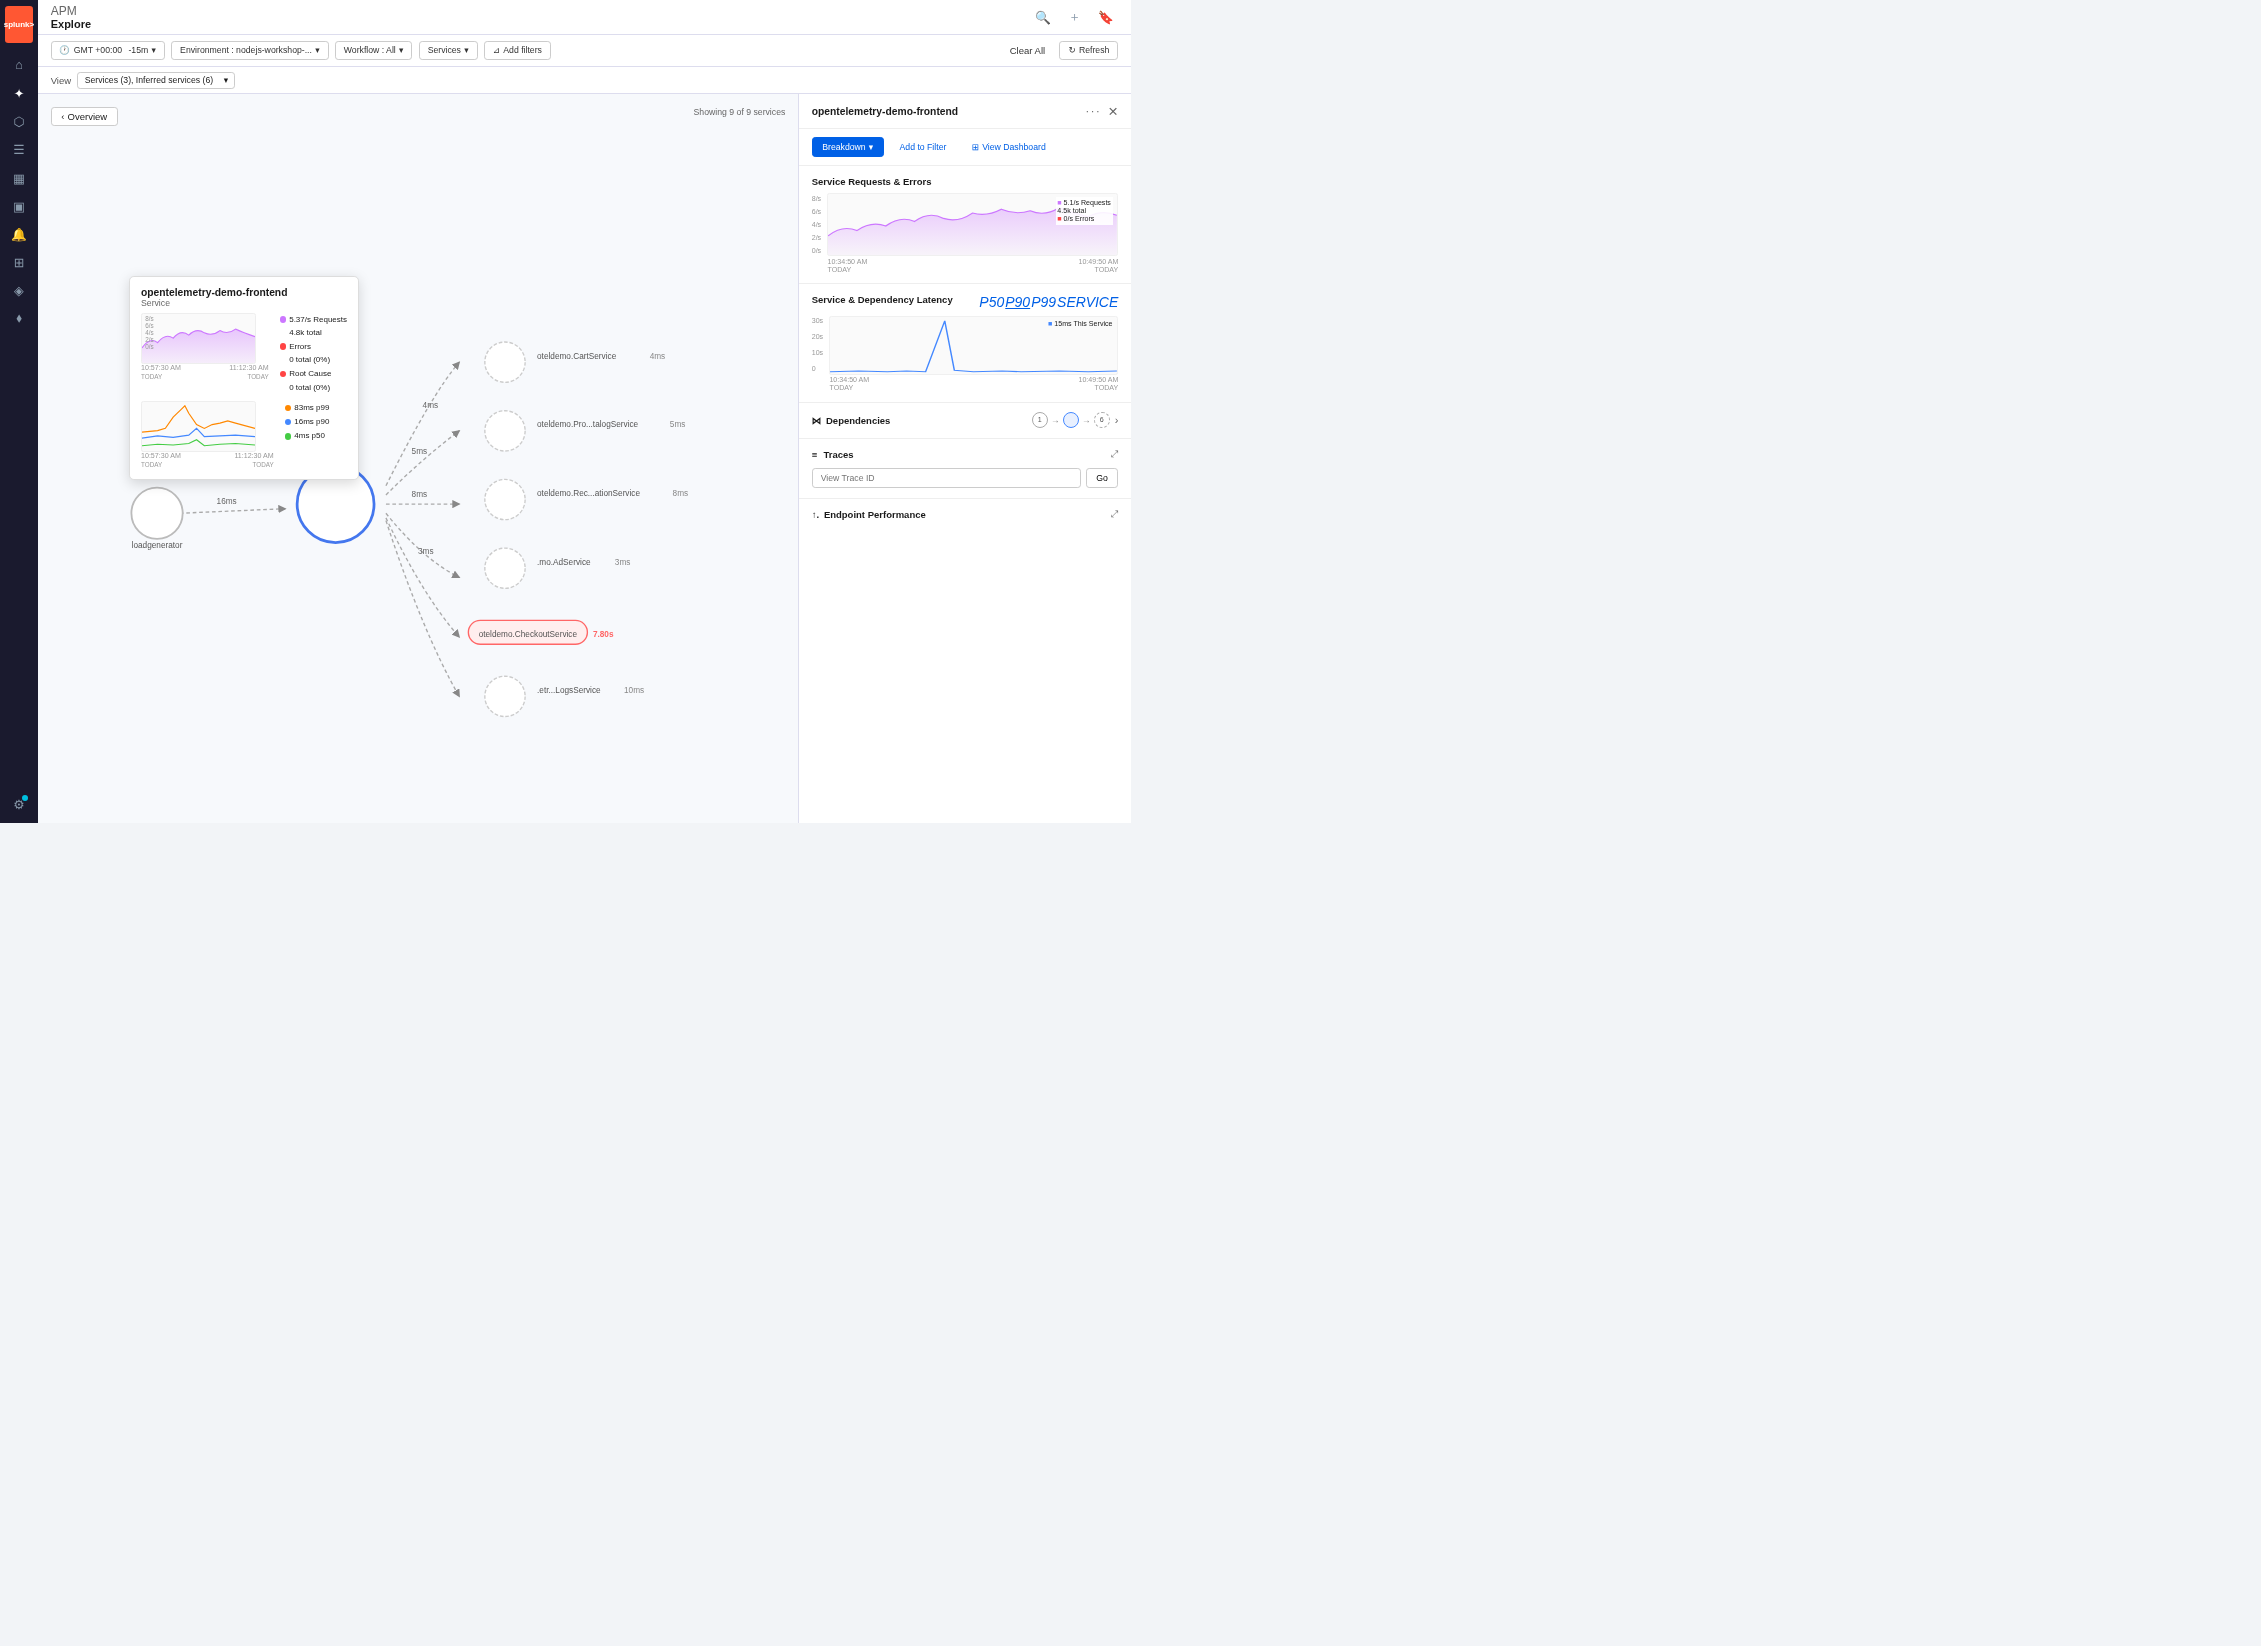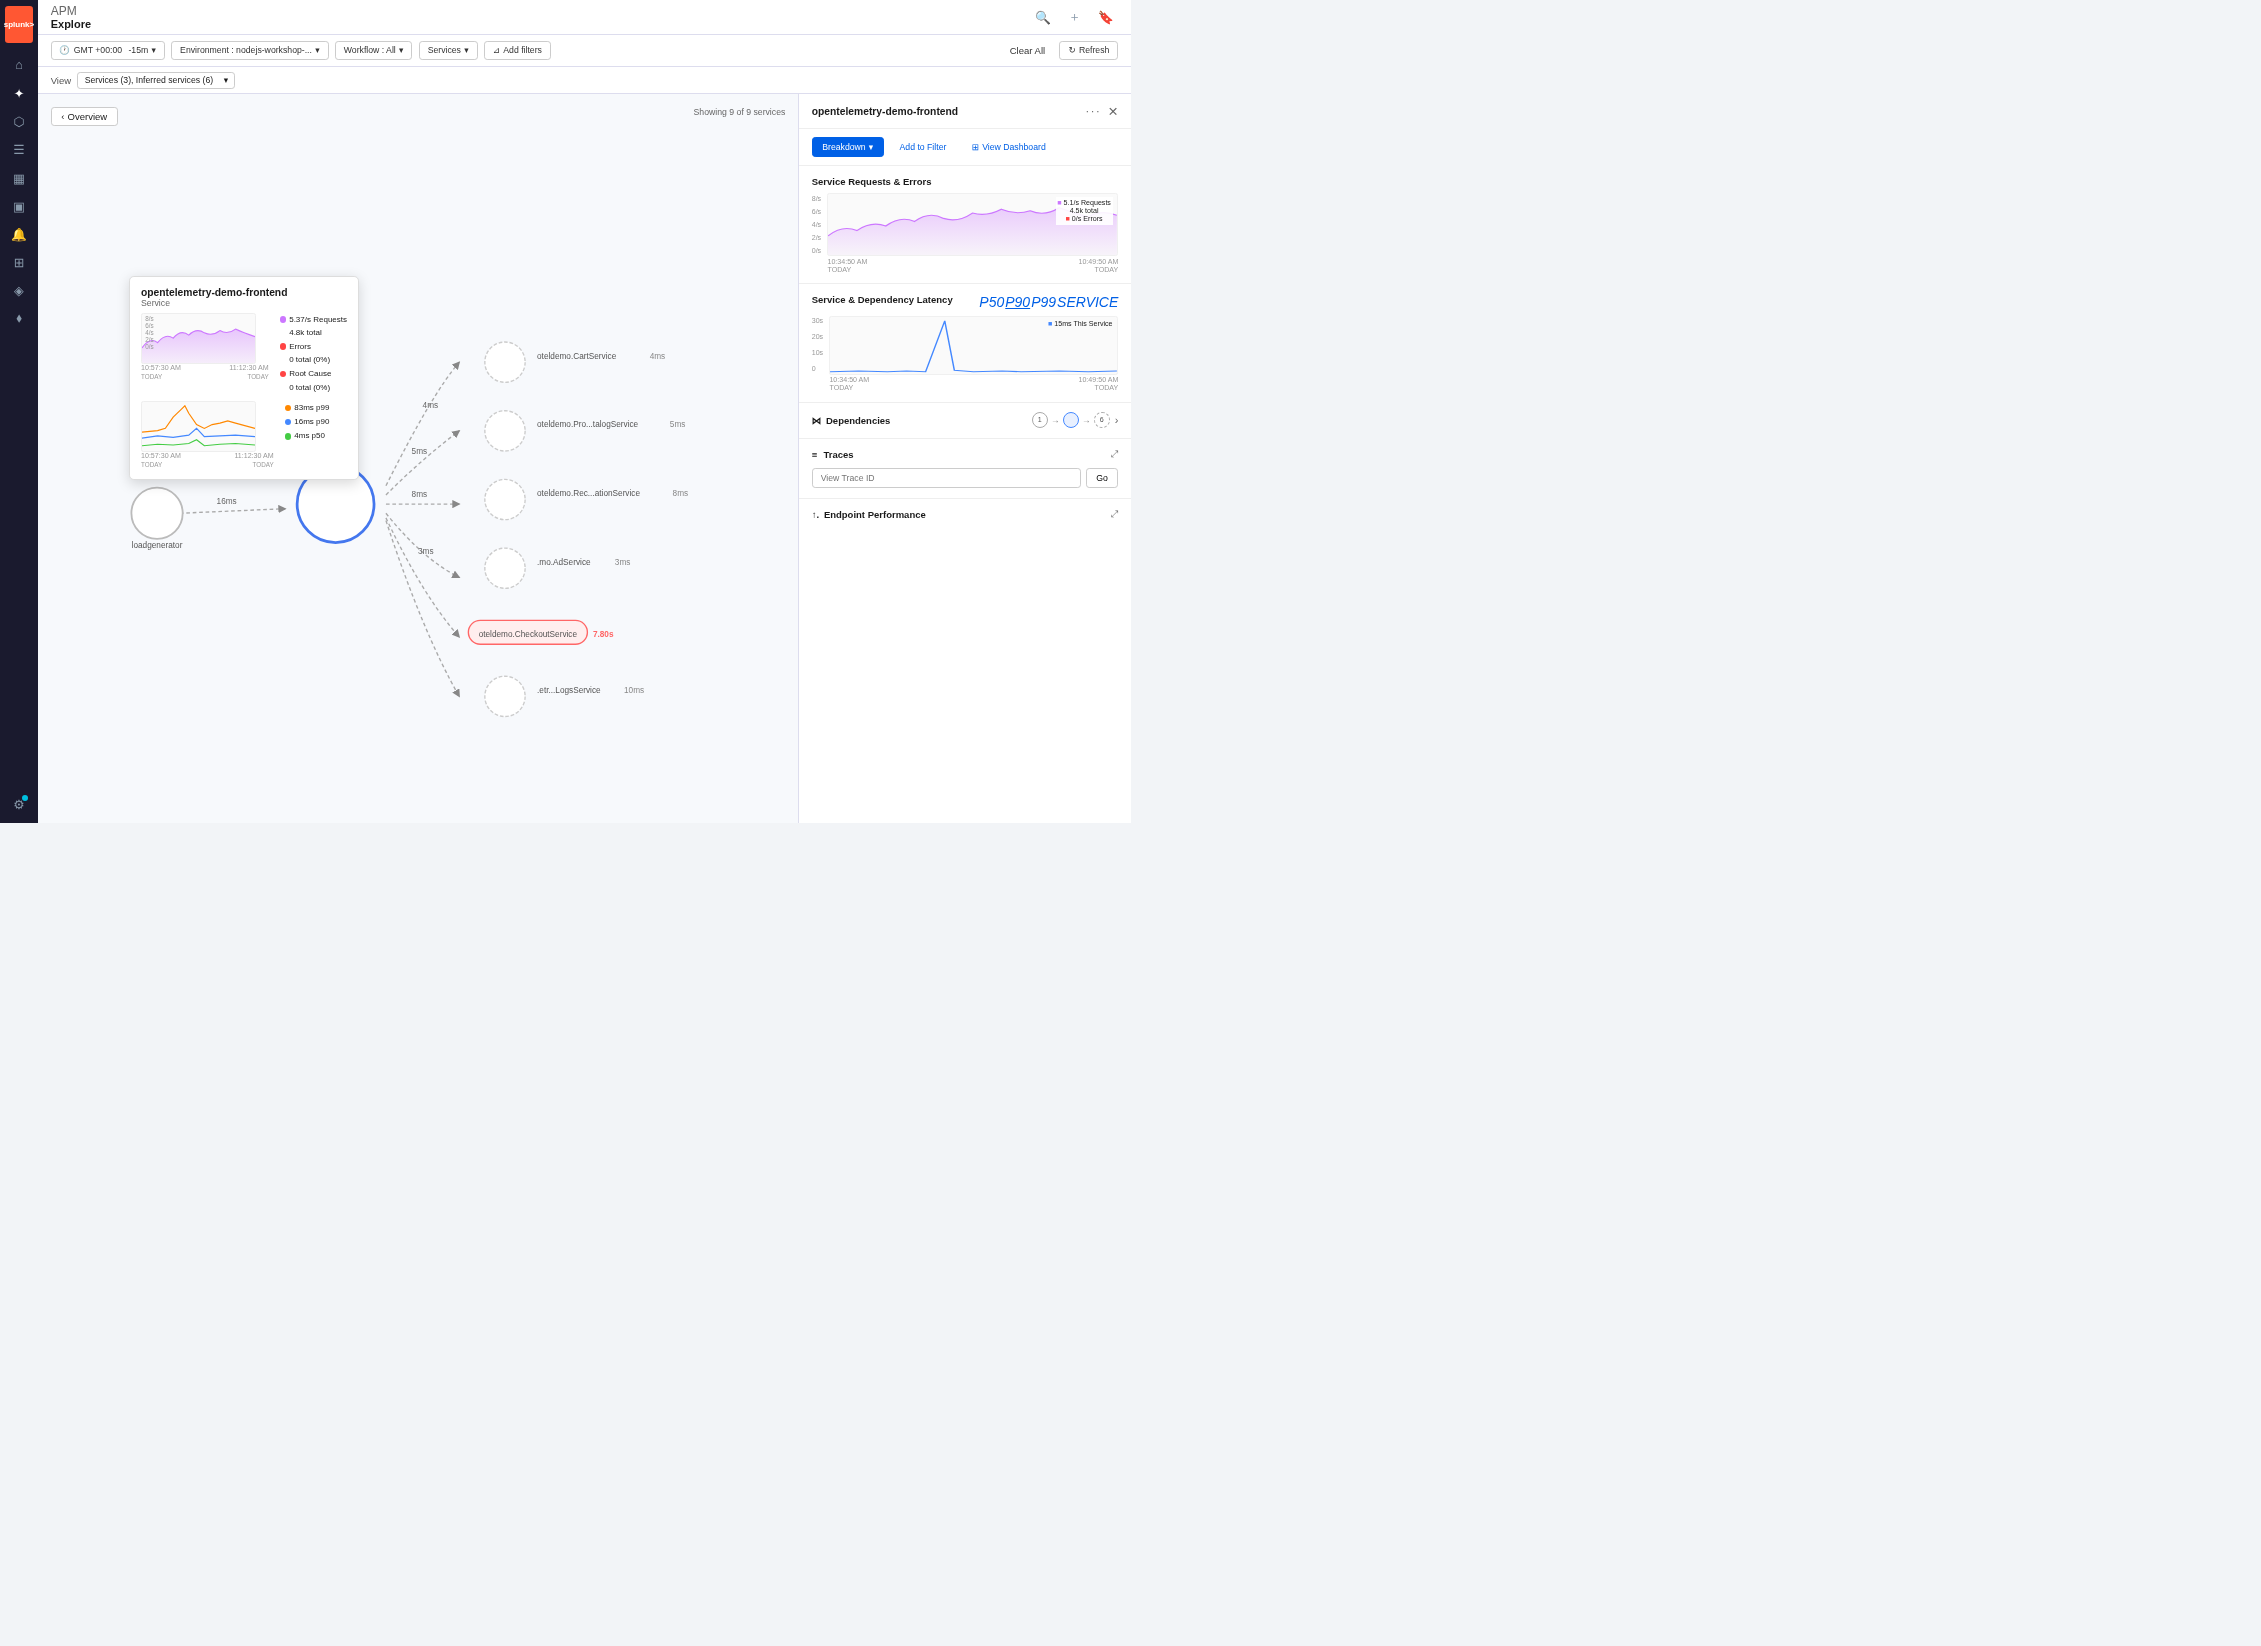--- a/index.html
+++ b/index.html
@@ -416,21 +416,21 @@
                   <svg width="100%" height="100%" viewBox="0 0 300 80" preserveAspectRatio="none">
                     <defs>
                       <linearGradient id="rpReqGrad" x1="0" y1="0" x2="0" y2="1">
                         <stop offset="0%" stop-color="#cc77ff" stop-opacity="0.35"></stop>
                         <stop offset="100%" stop-color="#cc77ff" stop-opacity="0.05"></stop>
                       </linearGradient>
                     </defs>
                     <path d="M0,55 Q15,40 30,48 Q45,35 60,42 Q75,28 90,36 Q105,22 120,32 Q135,38 150,25 Q165,30 180,20 Q195,28 210,22 Q225,30 240,18 Q255,25 270,30 Q285,20 300,28" stroke="#cc77ff" stroke-width="1.5" fill="none"></path>
                     <path d="M0,55 Q15,40 30,48 Q45,35 60,42 Q75,28 90,36 Q105,22 120,32 Q135,38 150,25 Q165,30 180,20 Q195,28 210,22 Q225,30 240,18 Q255,25 270,30 Q285,20 300,28 L300,80 L0,80 Z" fill="url(#rpReqGrad)"></path>
                   </svg>
-                  <div style="position:absolute;top:3.2px;right:4.8px;font-size:7.1px;text-align:center;background:rgba(255,255,255,0.9);padding:1.6px;">
+                  <div style="position:absolute;top:3.2px;right:4.8px;font-size:7.1px;text-align:left;background:rgba(255,255,255,0.9);padding:1.6px;">
                     <div><span style="color:#cc77ff;">■</span> <span>5.1/s</span> <span>Requests</span></div>
                     <div>4.5k total</div>
                     <div><span style="color:#ff4444;">■</span> <span>0/s</span> <span>Errors</span></div>
                   </div>
                 </div>
                 <div class="rp-x-axis">
                   <span>
                     <div>10:34:50 AM</div>
                     <div>TODAY</div>
                   </span>

